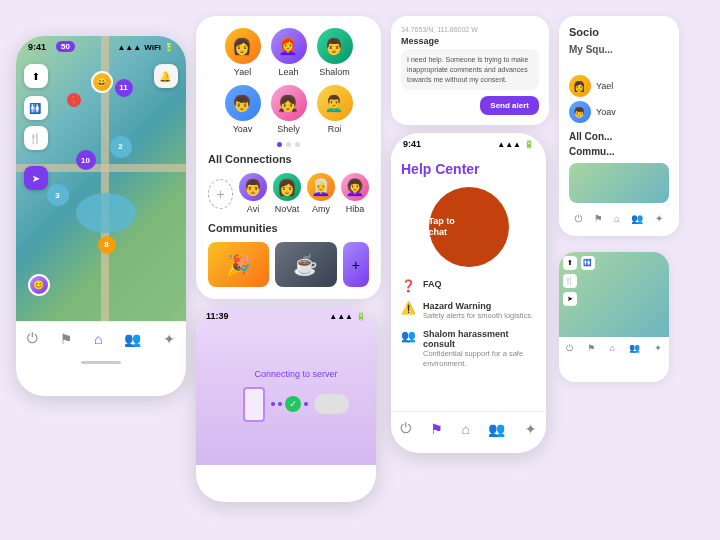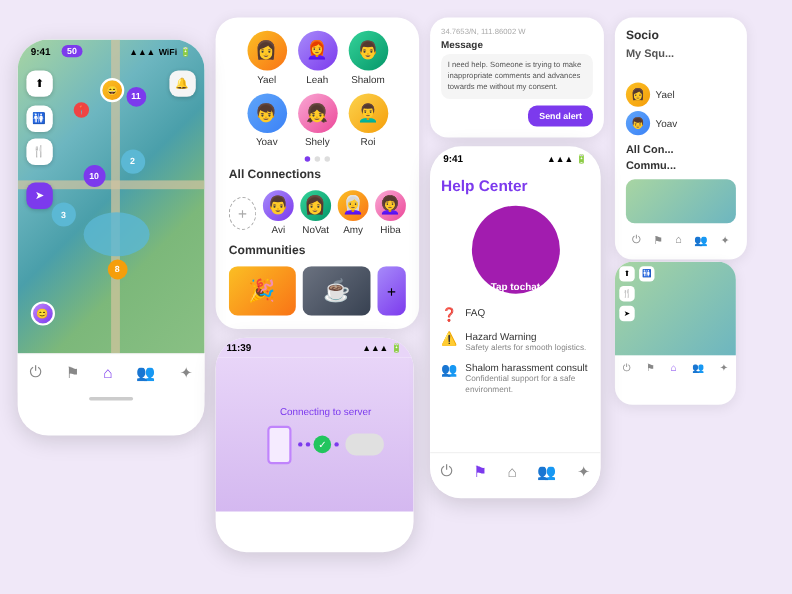--- a/index.html
+++ b/index.html
@@ -353,25 +353,26 @@
       font-size: 14px;
       font-weight: 700;
       color: #7c3aed;
       margin-bottom: 10px;
     }
 
     .tap-chat-btn {
       width: 80px;
       height: 80px;
       border-radius: 50%;
-      background: #a21caf;
-      display: flex;
-      align-items: flex-end;
+      background: #c2410c;
+      display: flex;
+      align-items: flex-start;
       justify-content: center;
       margin: 0 auto 12px;
+      flex-direction: column;
     }
 
     .tap-chat-text {
       font-size: 9px;
       font-weight: 600;
       color: white;
       text-align: center;
       line-height: 1.3;
     }
 
@@ -383,35 +384,35 @@
     }
 
     .help-icon {
       font-size: 12px;
       min-width: 16px;
       text-align: center;
     }
 
     .help-item-text h4 {
       font-size: 9px;
-      font-weight: 400;
+      font-weight: 700;
       color: #333;
     }
 
     .help-item-text p {
       font-size: 7.5px;
       color: #888;
       line-height: 1.3;
     }
 
     
     .right-panel {
       display: flex;
       flex-direction: column;
-      gap: 2px;
+      gap: 16px;
       width: 120px;
       flex-shrink: 0;
     }
 
     .social-partial {
       background: white;
       border-radius: 16px;
       padding: 10px;
       box-shadow: 0 2px 12px rgba(0,0,0,0.08);
       height: 220px;

